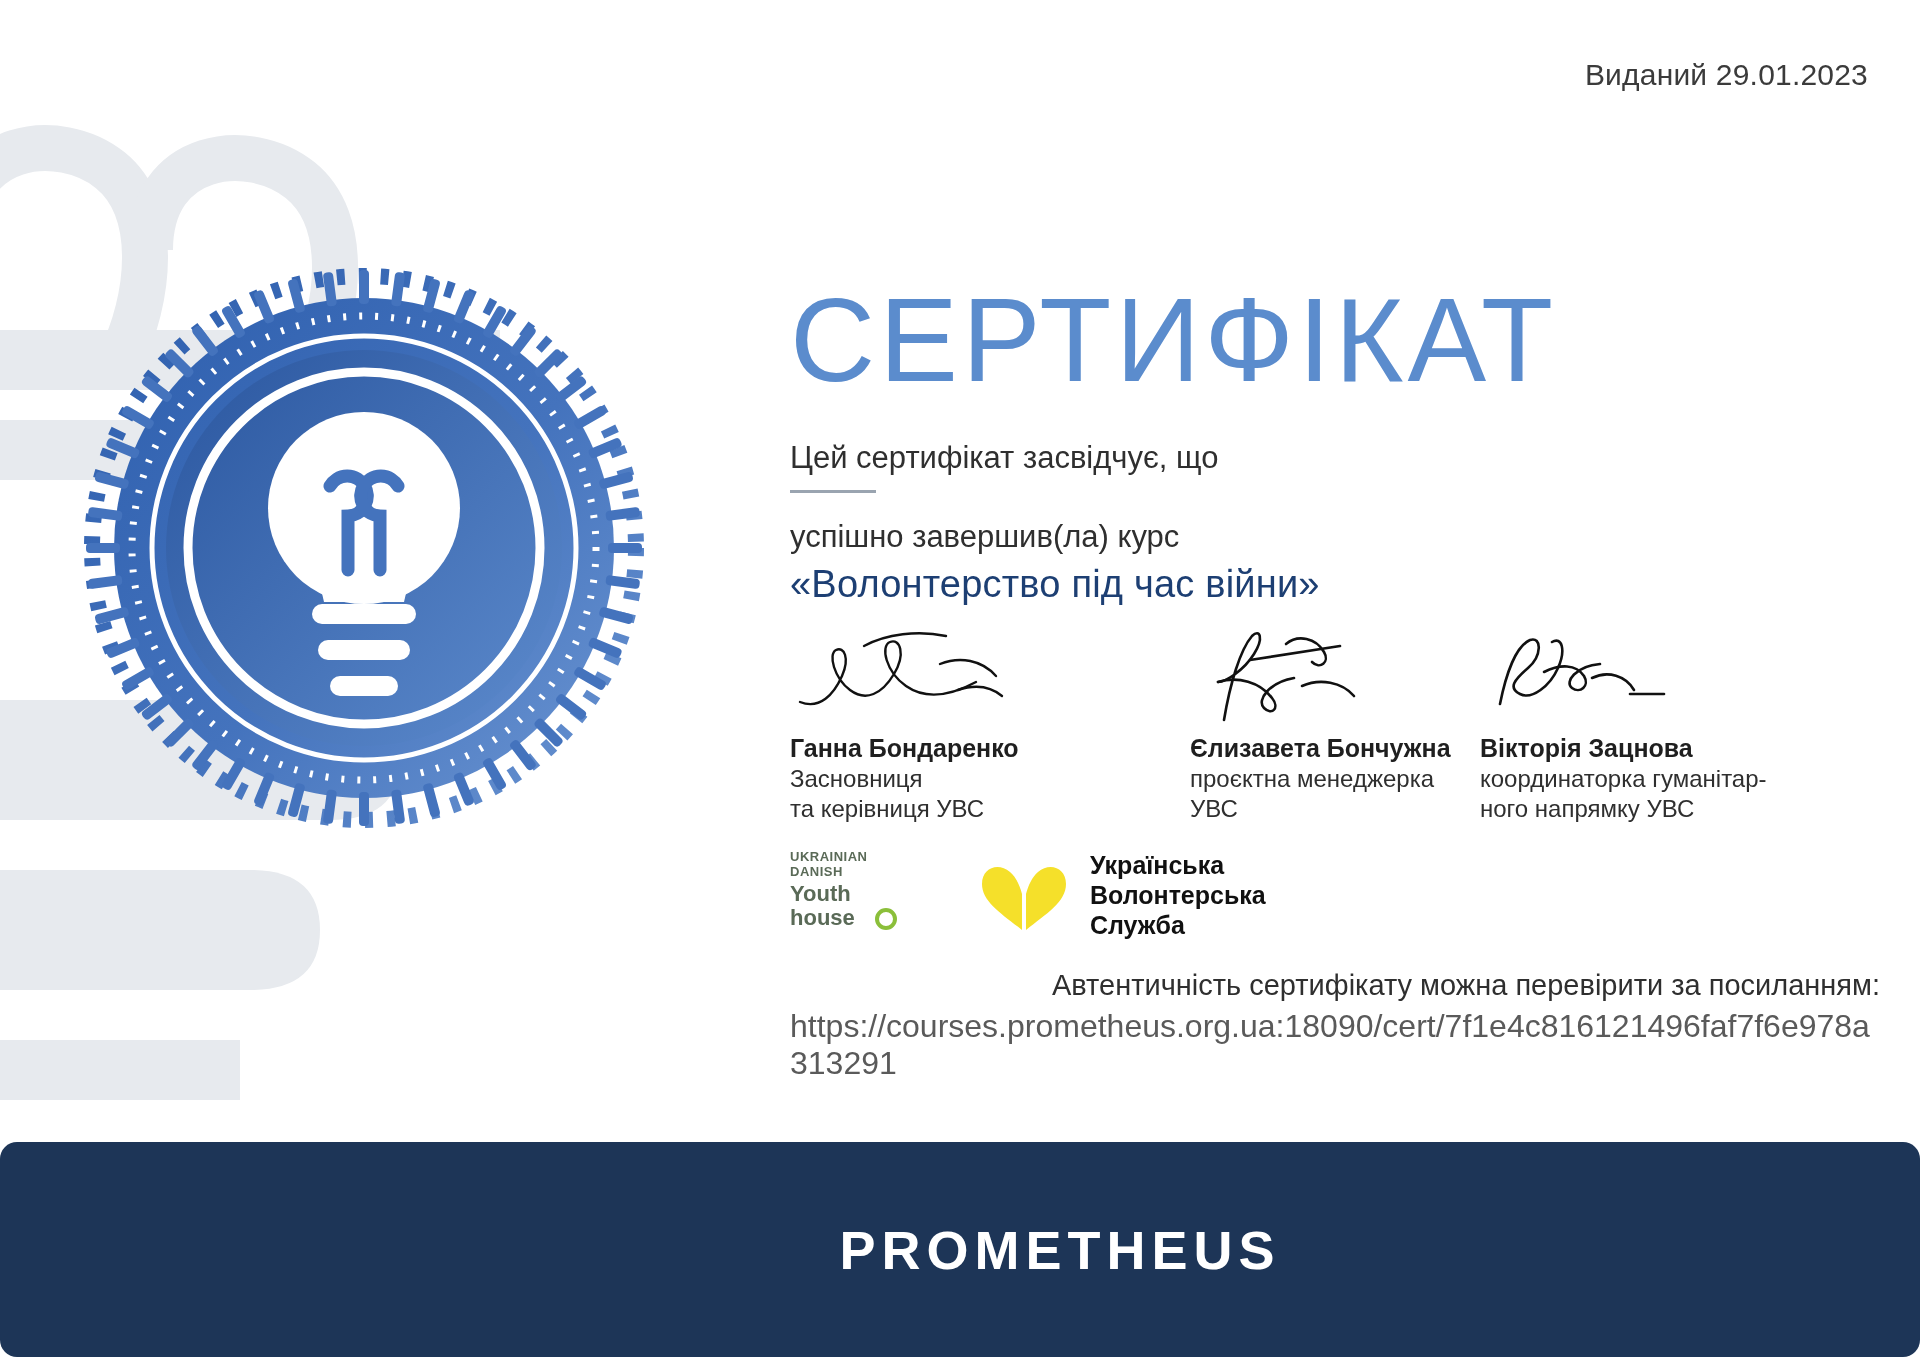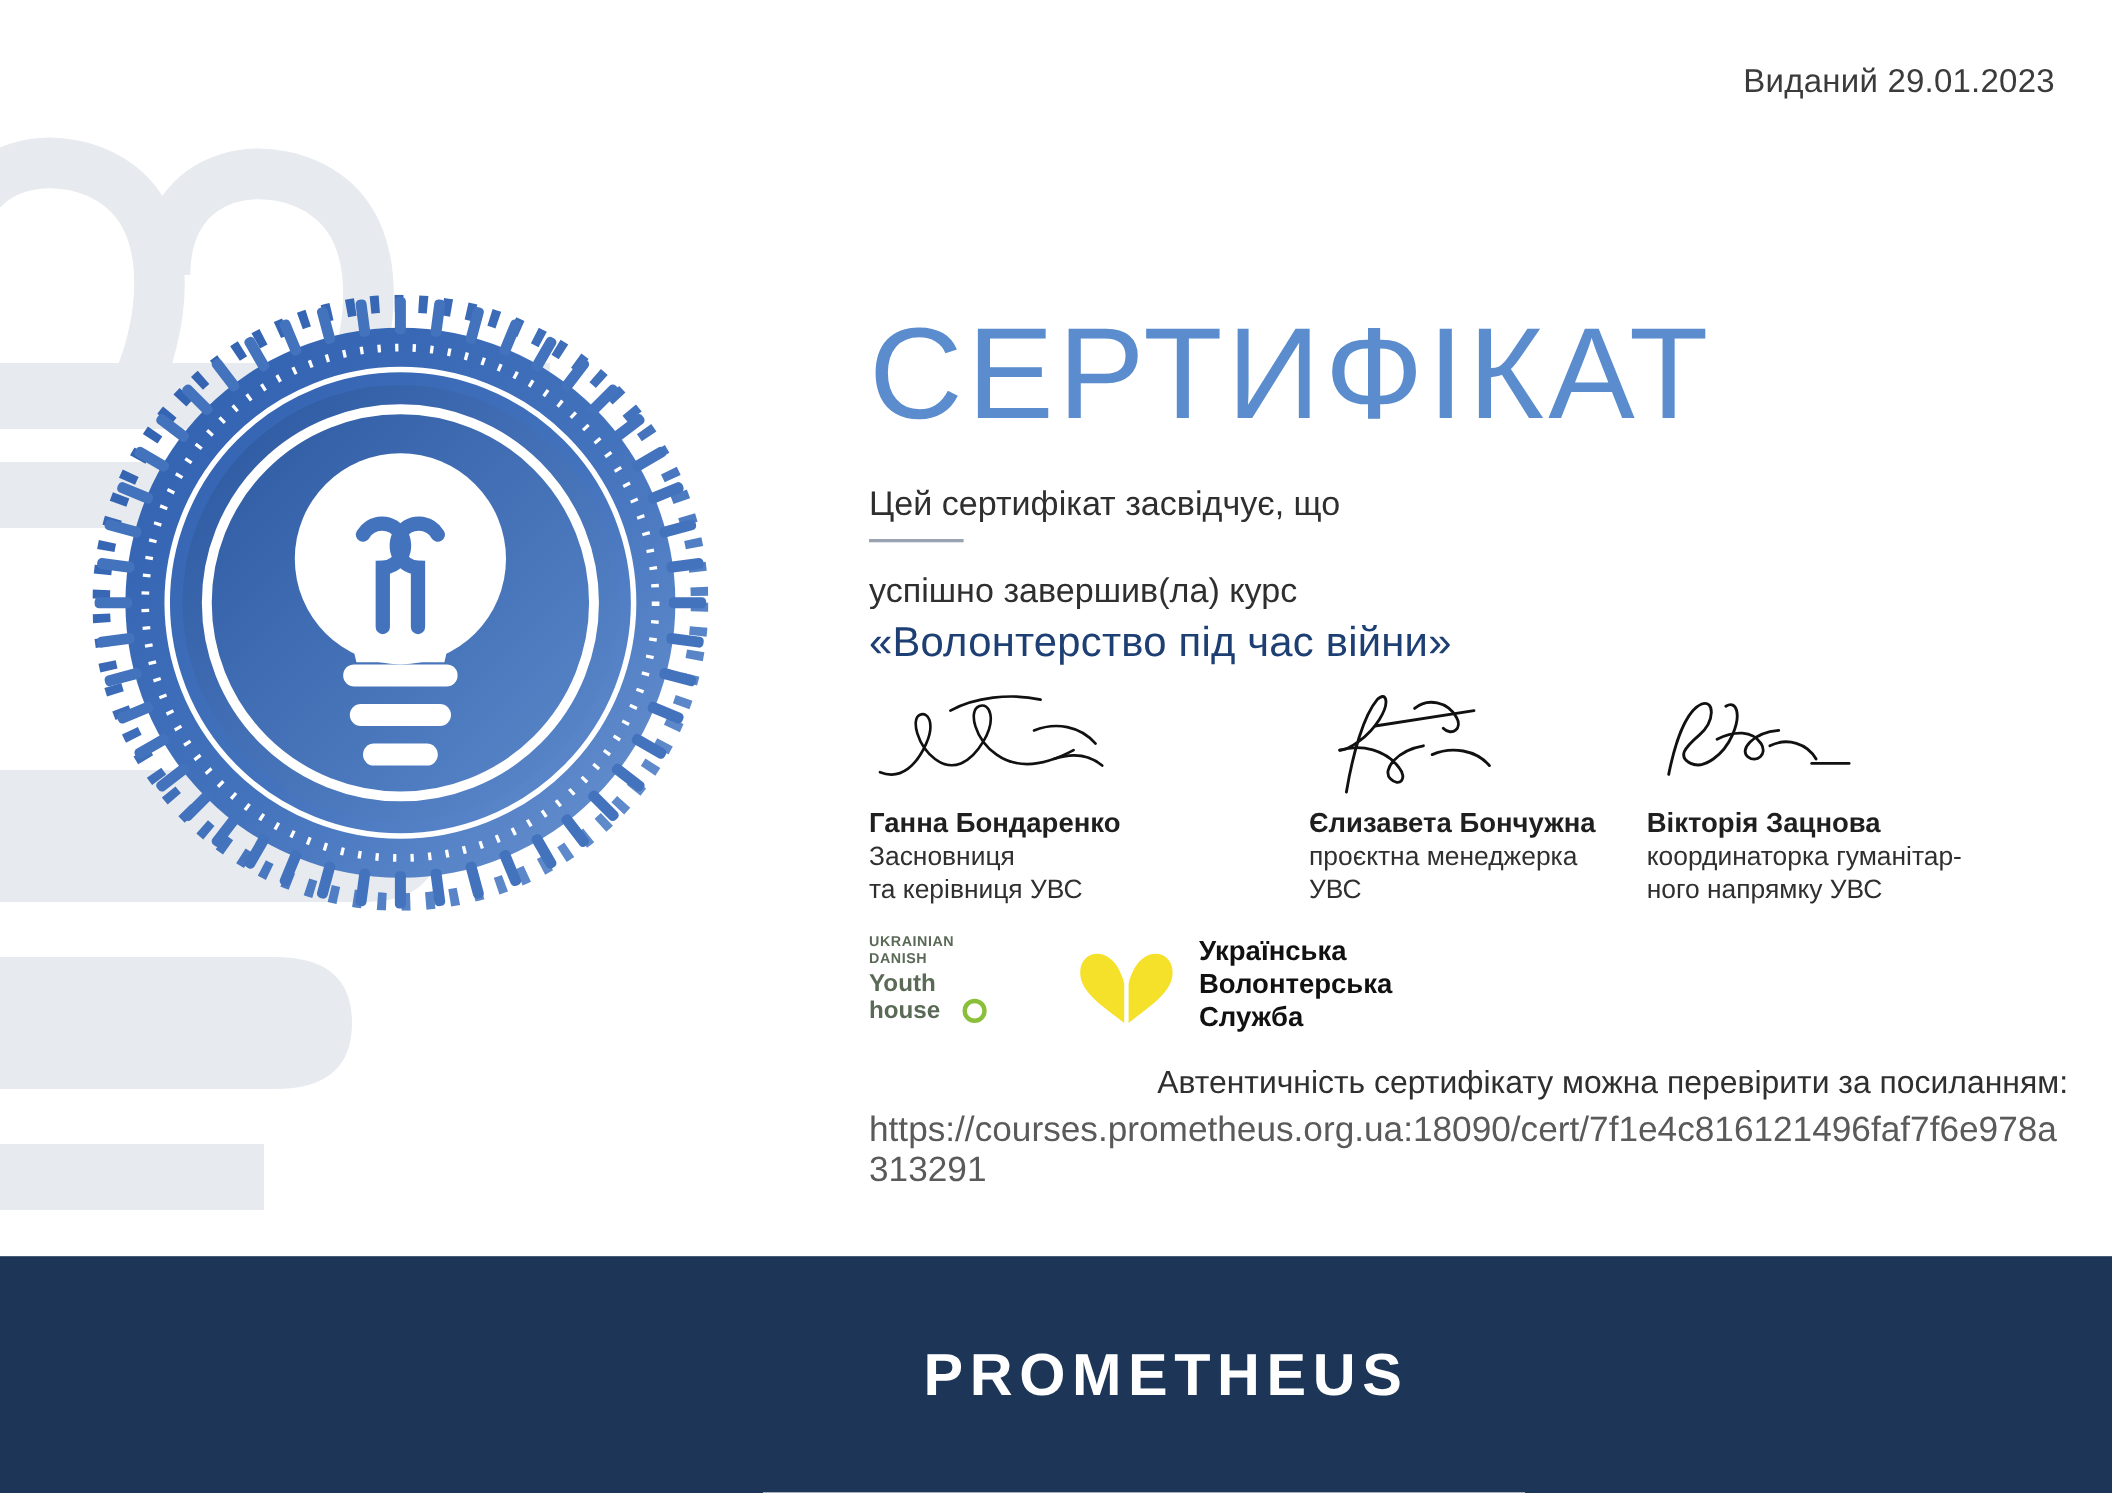--- a/index.html
+++ b/index.html
@@ -92,21 +92,21 @@
     margin-top: 8px;
     font-size: 38px;
     color: #1d3f73;
     letter-spacing: 0.2px;
   }
 
   
   .signatures {
     margin-top: 18px;
     display: flex;
-    gap: 17px;
+    gap: 0px;
     align-items: center;
   }
   .sig-block {
     width: 400px;
     box-sizing: border-box;
     padding-right: 30px;
   }
   .sig-block.s2 { width: 400px; }
   .sig-block.s3 { width: 290px; }
   .sig-img {
@@ -175,20 +175,21 @@
   .footer {
     position: absolute;
     left: 0;
     bottom: 0;
     width: 1920px;
     height: 215px;
     background: #1d3557;
     display: flex;
     align-items: center;
     justify-content: center;
+    border-radius: 17px;
   }
   .footer-logo {
     display: flex;
     align-items: center;
     gap: 10px;
     transform: translateX(105px);
   }
   .footer-word {
     font-size: 54px;
     letter-spacing: 6px;

